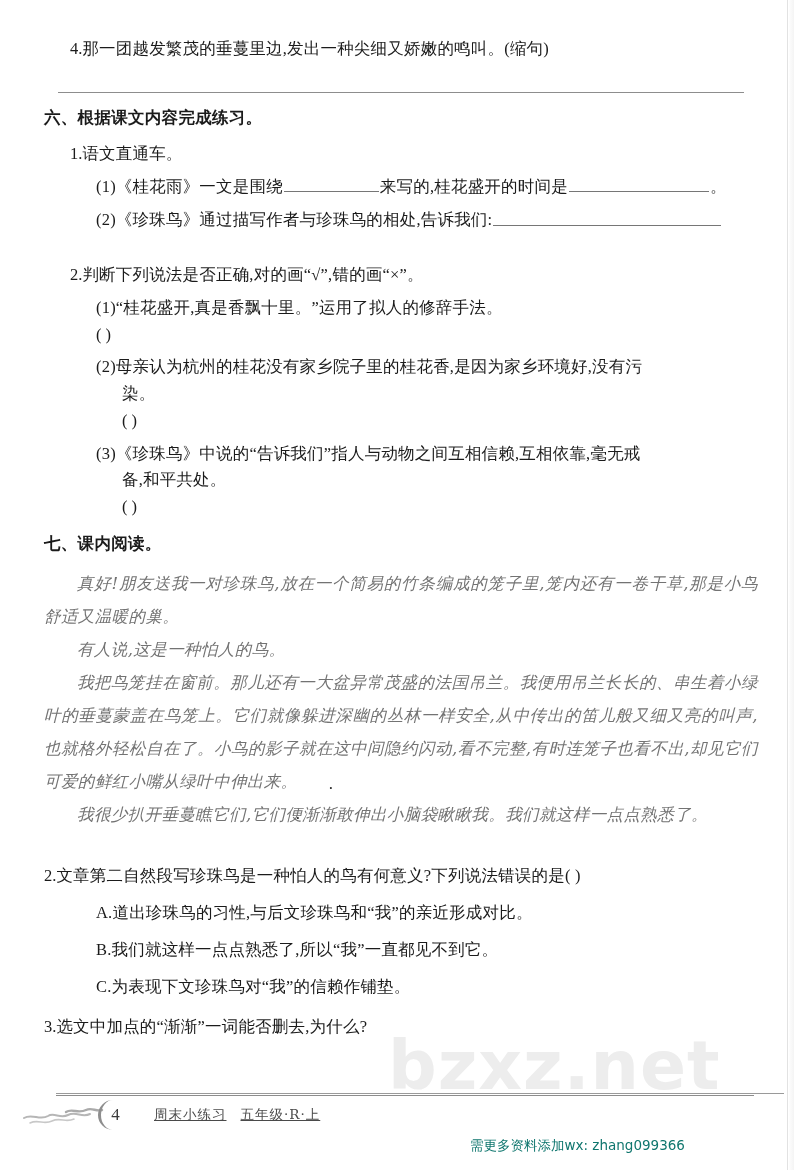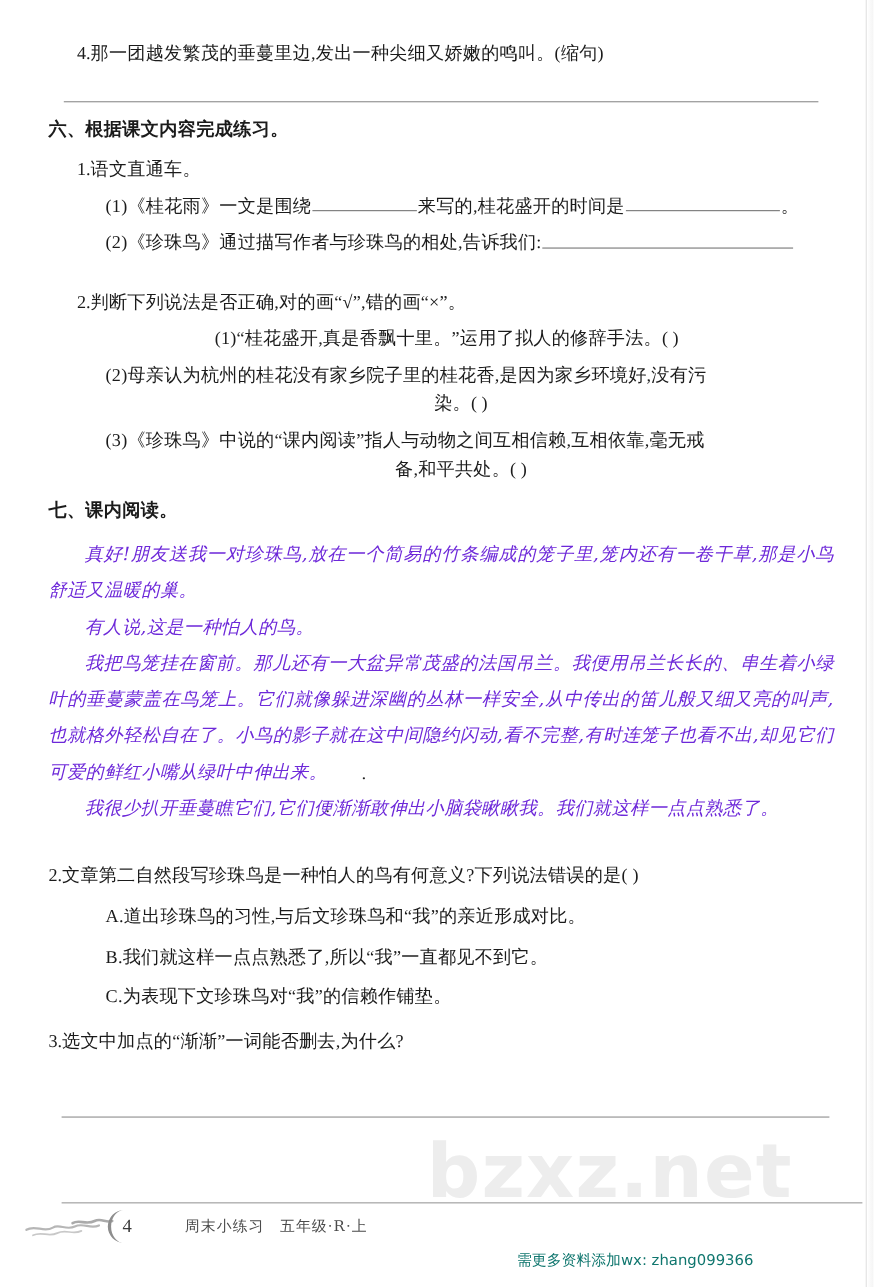--- a/index.html
+++ b/index.html
@@ -89,33 +89,34 @@
     margin: 0 0 0 0;
     border-top: 1px solid #8d8d8d;
   }
 
   .paren {
     display: inline-block;
     letter-spacing: 0;
   }
   .rowflex {
     display: flex;
-    justify-content: center;
+    justify-content: flex-start;
     align-items: baseline;
+    flex-direction: column;
   }
   .rowflex .tail { padding-right: 42px; }
 
   
   .passage {
     font-family: "DejaVu Serif", "Liberation Serif", serif;
     font-size: 16.5px;
     line-height: 2.0;
     letter-spacing: 0.4px;
     text-align: justify;
-    color: #6d28d9;
+    color: #737373;
     font-style: italic;
   }
   .passage p {
     margin: 0;
     text-indent: 2em;
   }
   .em-dots {
     border-bottom: none;
     position: relative;
   }
@@ -186,26 +187,27 @@
   }
   .page-num {
     position: relative;
     font-family: "Liberation Serif", serif;
     font-size: 17px;
     color: #3a3a3a;
     z-index: 2;
     padding-left: 5px;
   }
   .footer-title {
-    margin-left: 38px;
+    margin-left: 24px;
     font-family: "DejaVu Serif", "Liberation Serif", serif;
     font-size: 13.5px;
     color: #4a4a4a;
     letter-spacing: 1px;
     white-space: nowrap;
+    text-decoration: underline;
   }
   .footer-title .gap { display: inline-block; width: 14px; }
 
   .promo {
     position: absolute;
     left: 470px;
     top: 1137px;
     font-family: "DejaVu Sans", "Liberation Sans", sans-serif;
     font-size: 13.5px;
     color: #0f766e;
@@ -281,21 +283,21 @@
       <span>(2)</span><span>母亲认为杭州的桂花没有家乡院子里的桂花香,是因为家乡环境好,没有污</span>
     </div>
     <div class="line indent3 rowflex">
       <span>染。</span>
       <span class="tail paren">(    )</span>
     </div>
 
     <div class="spacer-6"></div>
 
     <div class="line indent2">
-      <span>(3)</span><span>《珍珠鸟》中说的“课内阅读”指人与动物之间互相信赖,互相依靠,毫无戒</span>
+      <span>(3)</span><span>《珍珠鸟》中说的“告诉我们”指人与动物之间互相信赖,互相依靠,毫无戒</span>
     </div>
     <div class="line indent3 rowflex">
       <span>备,和平共处。</span>
       <span class="tail paren">(    )</span>
     </div>
 
     <div class="spacer-10"></div>
 
     <div class="line sec-head">七、课内阅读。</div>
 

